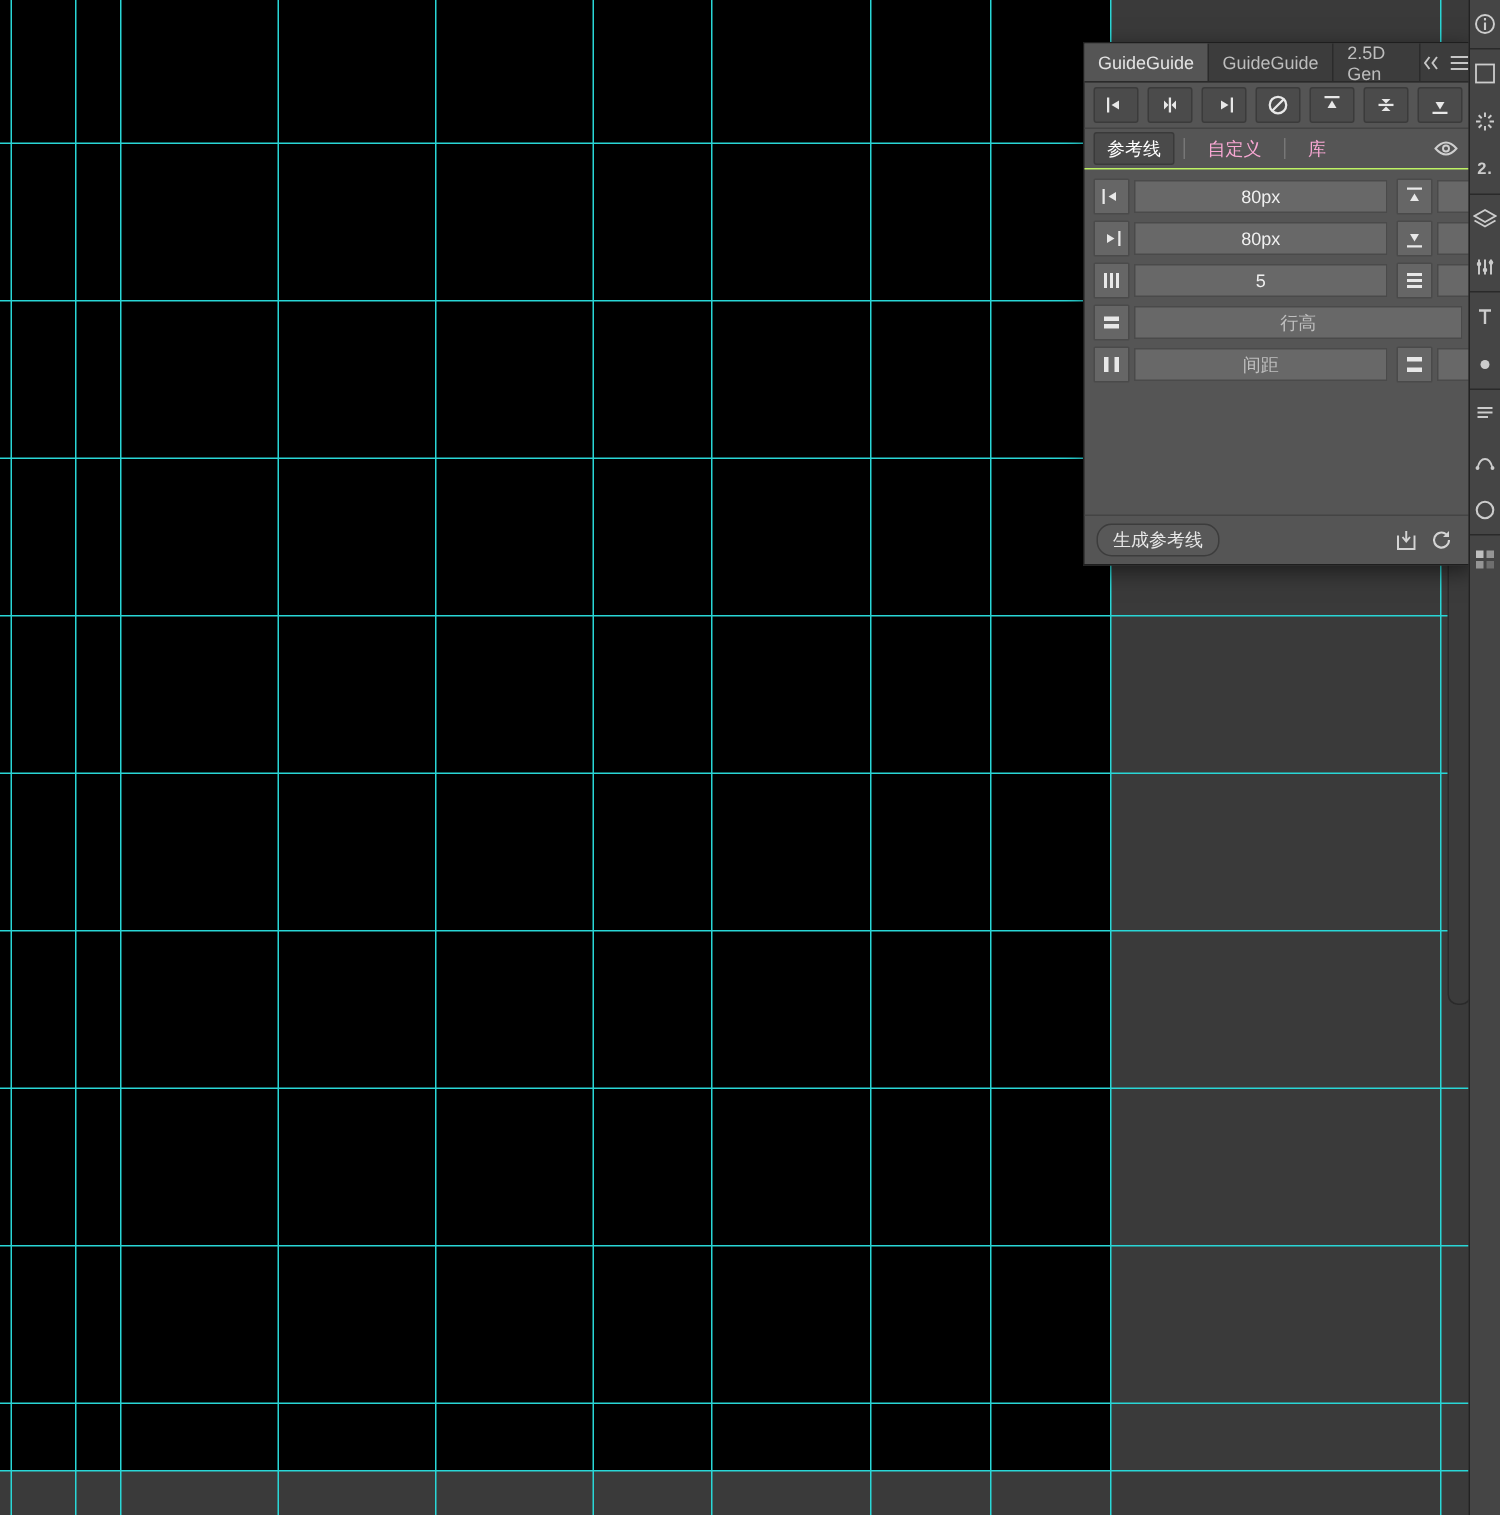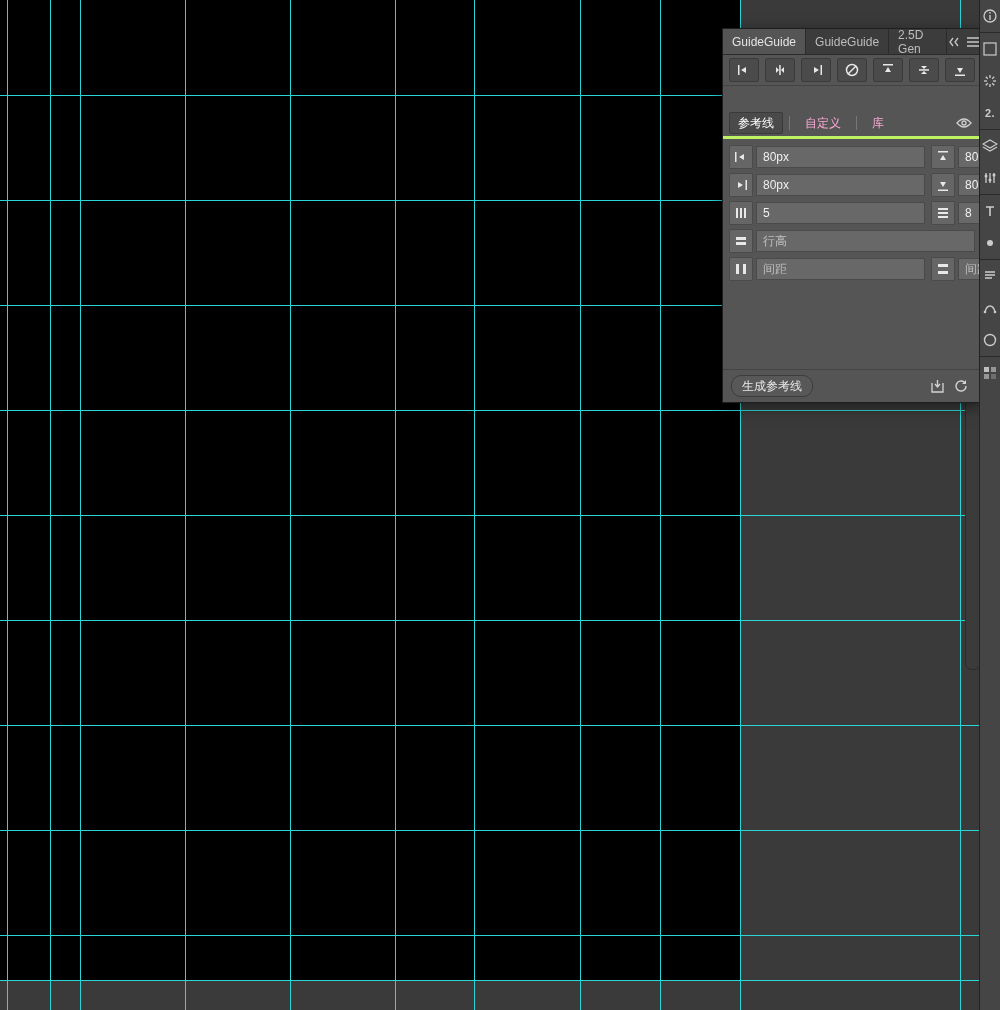--- a/index.html
+++ b/index.html
@@ -19,33 +19,33 @@
   .tabbar{height:25px;background:#3c3c3c;display:flex;align-items:stretch;border-bottom:1px solid #2a2a2a;}
   .tab{padding:0 9px;display:flex;align-items:center;color:#bdbdbd;font-size:12px;border-right:1px solid #2b2b2b;cursor:pointer;}
   .tab.active{background:#555;color:#e4e4e4;}
   .tabbar .sp{flex:1;}
   .tabbar .ic{width:22px;display:flex;align-items:center;justify-content:center;color:#c6c6c6;cursor:pointer;}
 
   .toolbar{height:30px;display:flex;align-items:center;padding:0 6px;gap:6px;border-bottom:1px solid #444;}
   .tool{width:28px;height:22px;border:1px solid #3b3b3b;background:#4b4b4b;display:flex;align-items:center;justify-content:center;color:#e8e8e8;border-radius:2px;cursor:pointer;}
   .tool svg{display:block;}
 
-  .subtabs{height:26px;display:flex;align-items:center;padding:0 6px;border-bottom:3px solid #bef264;margin-top:24px;}
+  .subtabs{height:26px;display:flex;align-items:center;padding:0 6px;border-bottom:1px solid #bef264;}
   .stab{padding:0 8px;height:20px;line-height:20px;color:#f9a8d4;cursor:pointer;border:1px solid transparent;border-radius:2px;}
   .stab.active{color:#fff;background:#4a4a4a;border-color:#3a3a3a;}
   .vline{width:1px;height:14px;background:#777;margin:0 6px;}
   .subtabs .sp{flex:1;}
   .eye{width:22px;display:flex;justify-content:center;color:#cfcfcf;cursor:pointer;}
 
   .fields{padding:6px 6px 2px;}
   .row{display:flex;gap:6px;margin-bottom:4px;}
   .half{flex:1;display:flex;align-items:center;}
   .ficon{width:22px;height:22px;background:#666;border:1px solid #4a4a4a;display:flex;align-items:center;justify-content:center;margin-right:3px;color:#e8e8e8;border-radius:1px;}
   .ficon svg{display:block;}
-  .finput{flex:1;height:20px;background:#686868;border:1px solid #4a4a4a;color:#f0f0f0;font-size:12px;padding:0 6px;outline:none;}
+  .finput{flex:1;height:20px;background:#686868;border:1px solid #4a4a4a;color:#f0f0f0;font-size:12px;padding:0 6px;outline:none;text-align:center;}
   .finput::placeholder{color:#bfbfbf;}
 
   .body-space{height:82px;}
   .footer{height:32px;display:flex;align-items:center;padding:0 8px;border-top:1px solid #444;}
   .gen{height:22px;padding:0 10px;background:#585858;border:1px solid #3c3c3c;color:#e8e8e8;font-size:12px;cursor:pointer;border-radius:10px;}
   .footer .sp{flex:1;}
   .fic{width:24px;display:flex;justify-content:center;color:#d4d4d4;cursor:pointer;}
 
   .scroll-track{position:absolute;left:965px;top:28px;width:14px;height:640px;background:#3b3b3b;border:1px solid #2a2a2a;border-radius:7px;}
   .scroll-thumb{position:absolute;left:1px;top:2px;width:10px;height:344px;background:#6a6a6a;border-radius:6px;}

